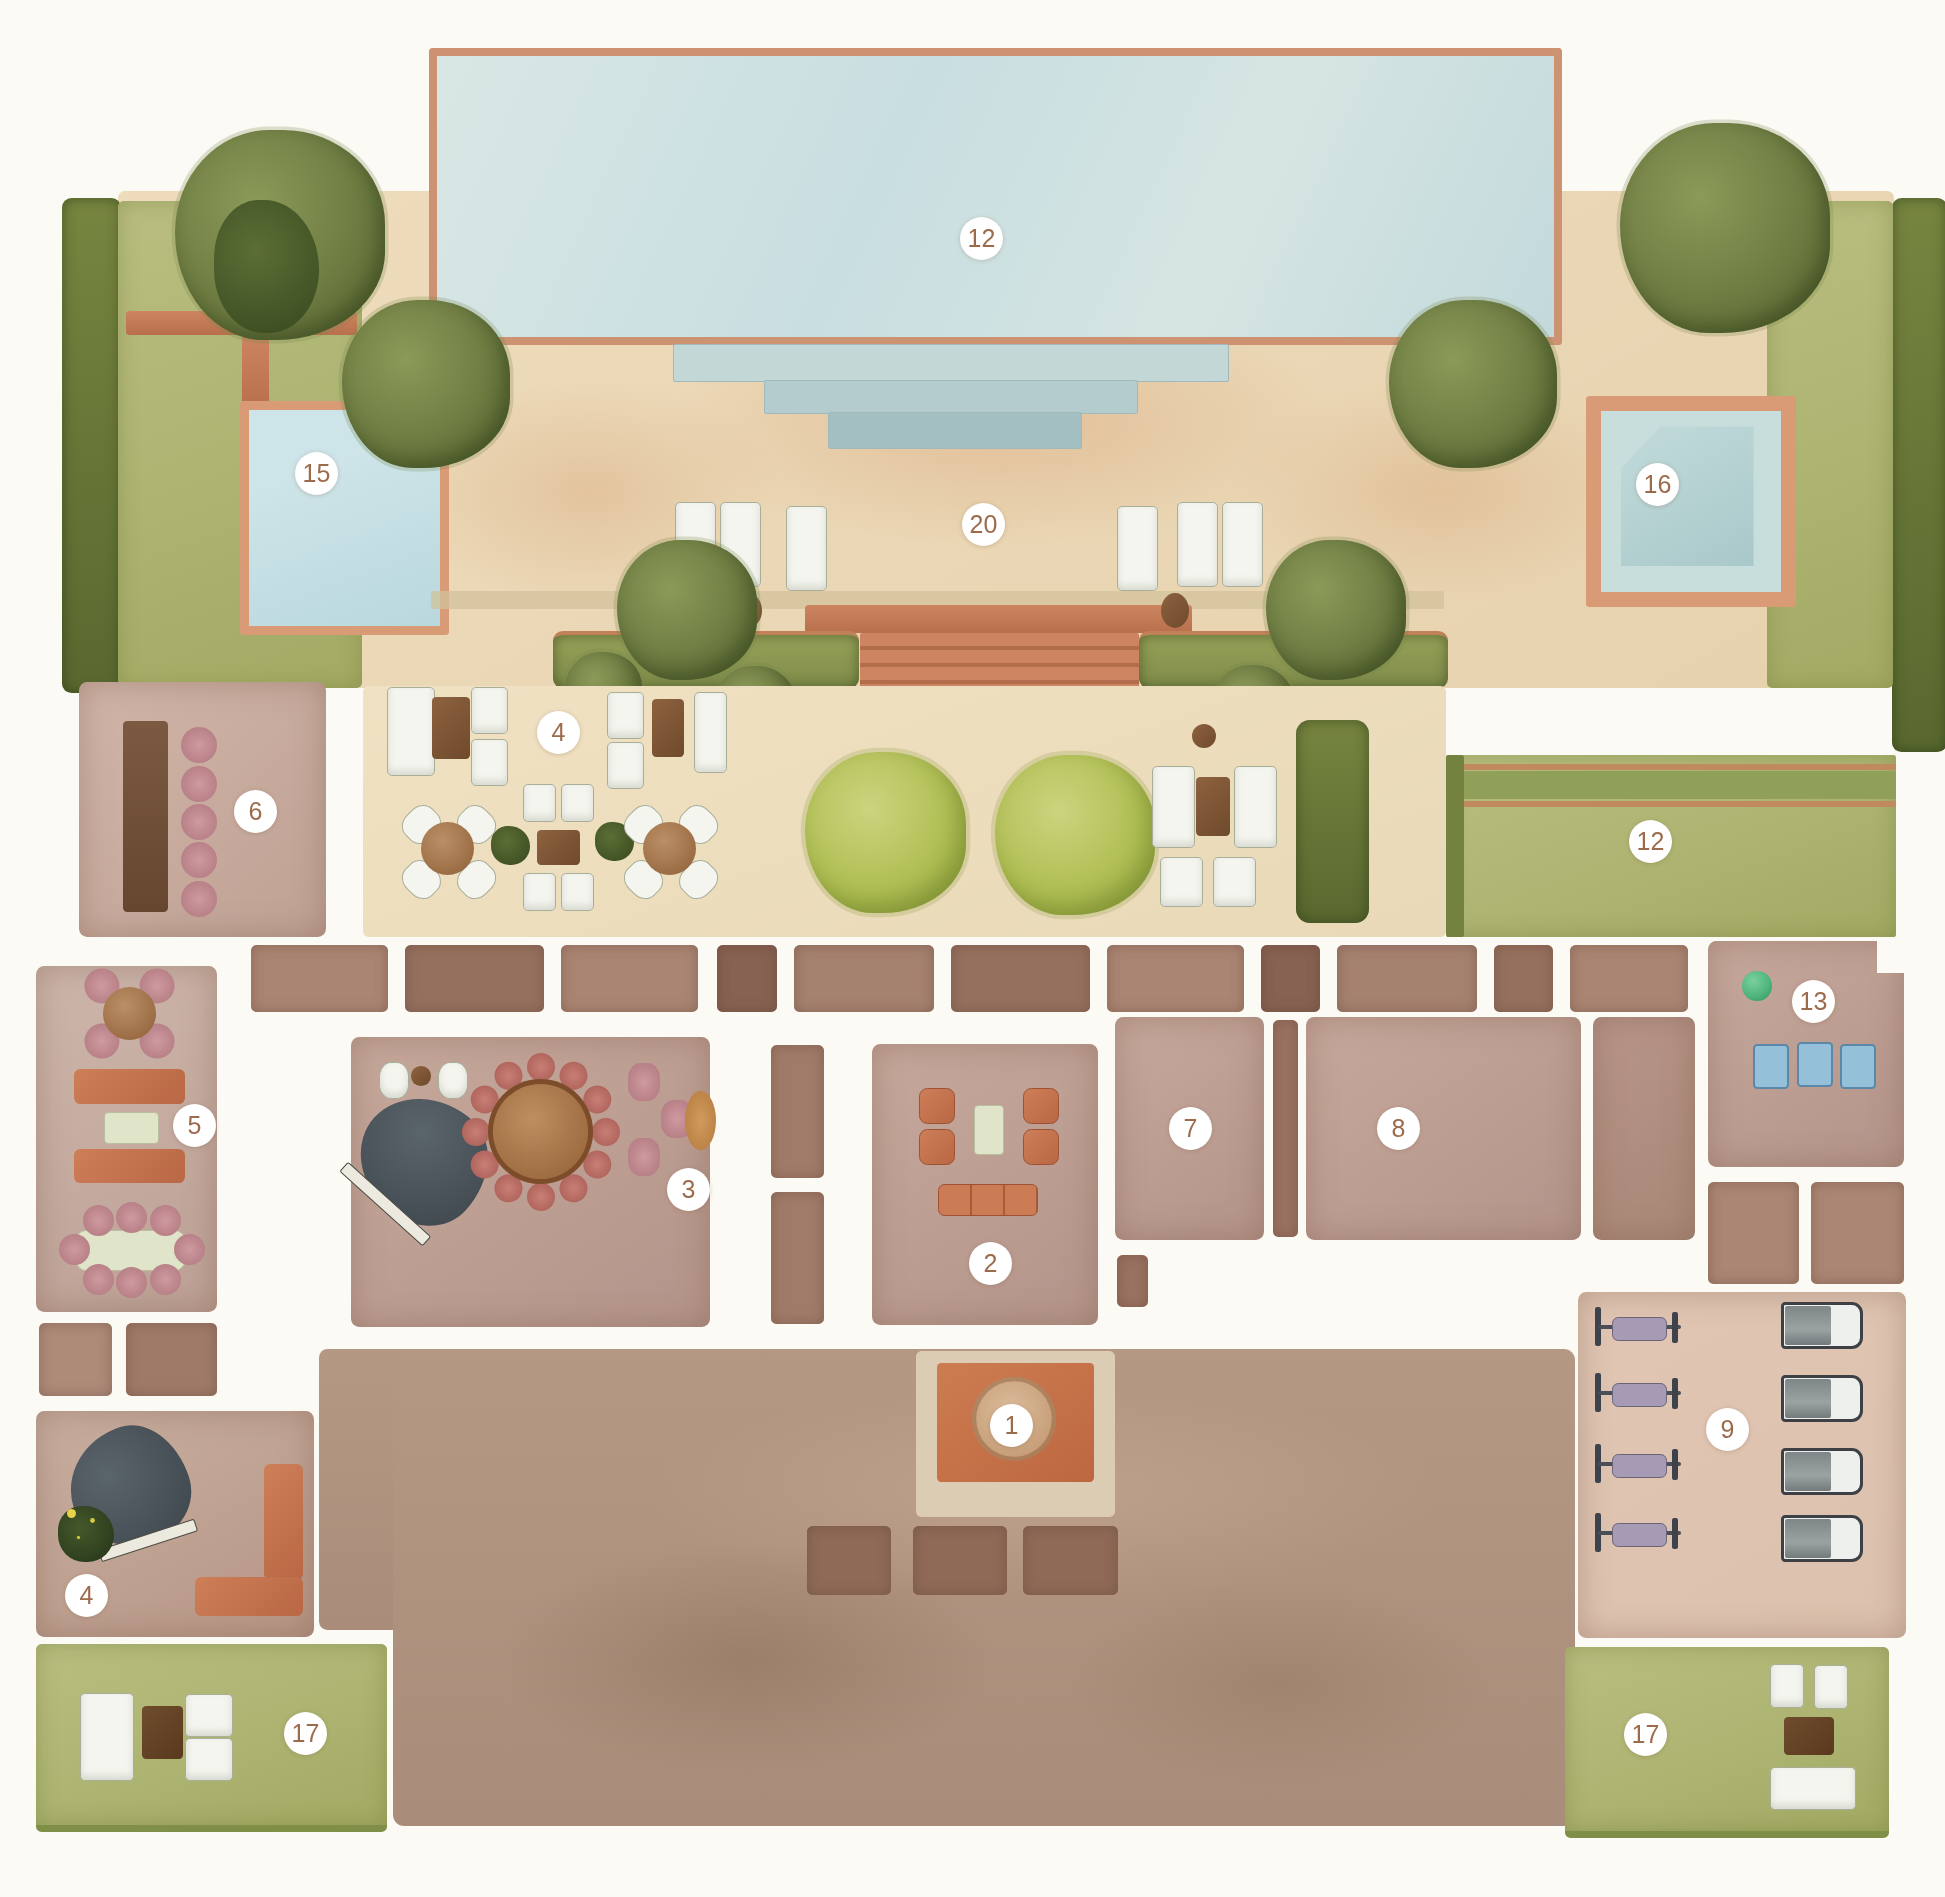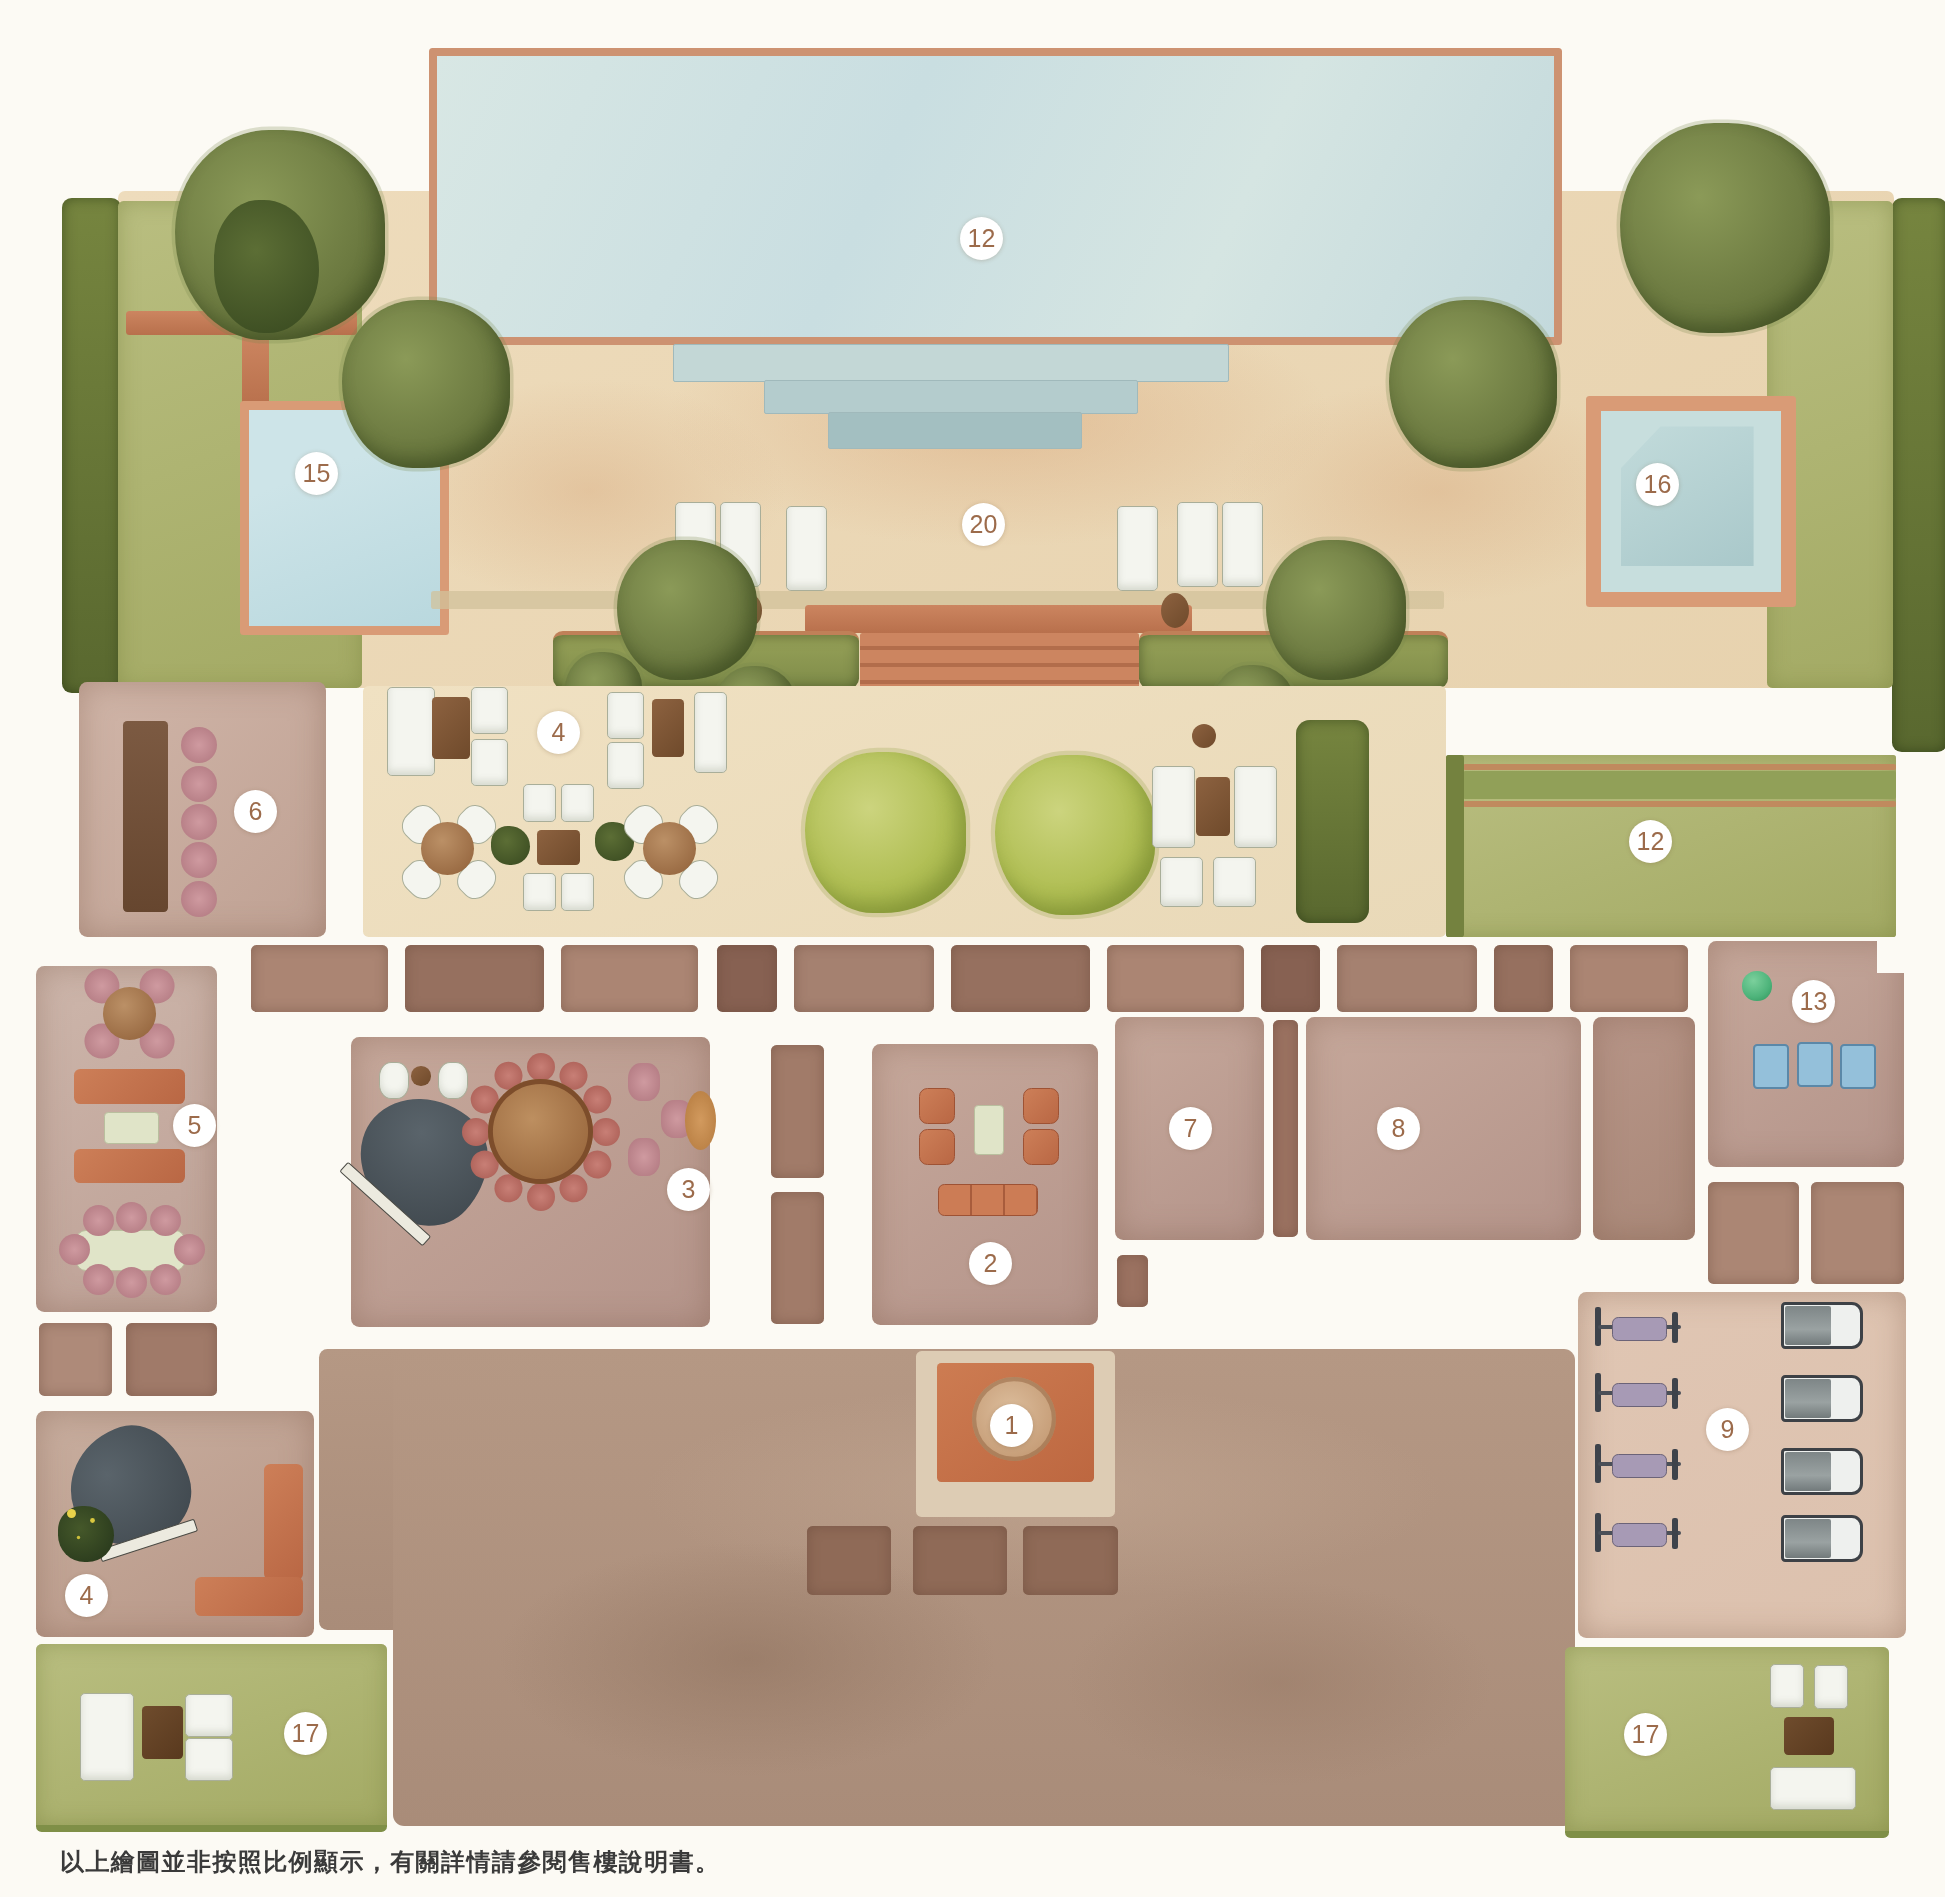--- a/index.html
+++ b/index.html
@@ -355,21 +355,20 @@
   <div class="wood" style="left:142px;top:1706px;width:41px;height:53px;background:linear-gradient(135deg,#6f4c2d,#59391e);"></div>
   <div class="wf" style="left:185px;top:1694px;width:46px;height:41px;"></div>
   <div class="wf" style="left:185px;top:1738px;width:46px;height:41px;"></div>
 
   <div class="lawn" style="left:1565px;top:1647px;width:324px;height:184px;border-bottom:7px solid #7f8f47;"></div>
   <div class="wf" style="left:1770px;top:1664px;width:32px;height:42px;"></div>
   <div class="wf" style="left:1814px;top:1665px;width:32px;height:42px;"></div>
   <div class="wood" style="left:1784px;top:1717px;width:50px;height:38px;background:linear-gradient(135deg,#6f4c2d,#59391e);"></div>
   <div class="wf" style="left:1770px;top:1767px;width:84px;height:41px;"></div>
 
-  <div class="caption">以上繪圖並非按照比例顯示，有關詳情請參閱售樓說明書。</div>
 
   <div>
       <div class="marker" style="left: 990px; top: 1404px;">1</div>
       <div class="marker" style="left: 969px; top: 1242px;">2</div>
       <div class="marker" style="left: 667px; top: 1168px;">3</div>
       <div class="marker" style="left: 65px; top: 1574px;">4</div>
       <div class="marker" style="left: 173px; top: 1104px;">5</div>
       <div class="marker" style="left: 234px; top: 790px;">6</div>
       <div class="marker" style="left: 1169px; top: 1107px;">7</div>
       <div class="marker" style="left: 1377px; top: 1107px;">8</div>

